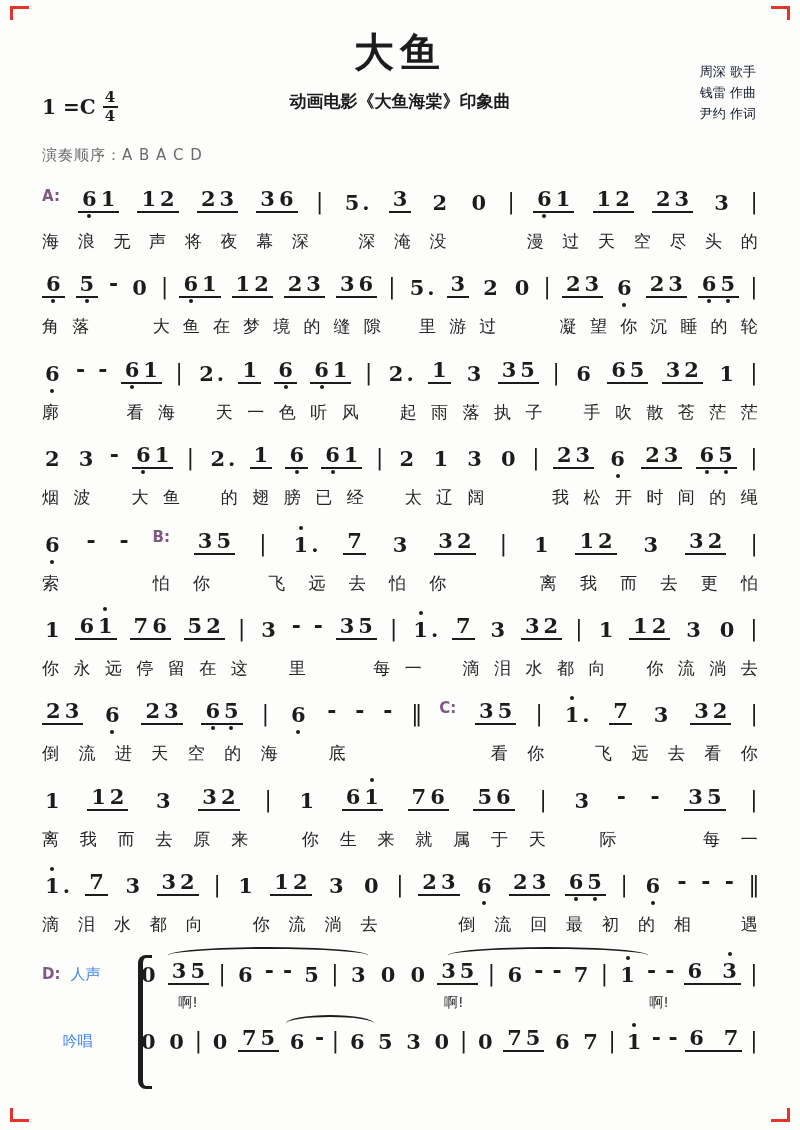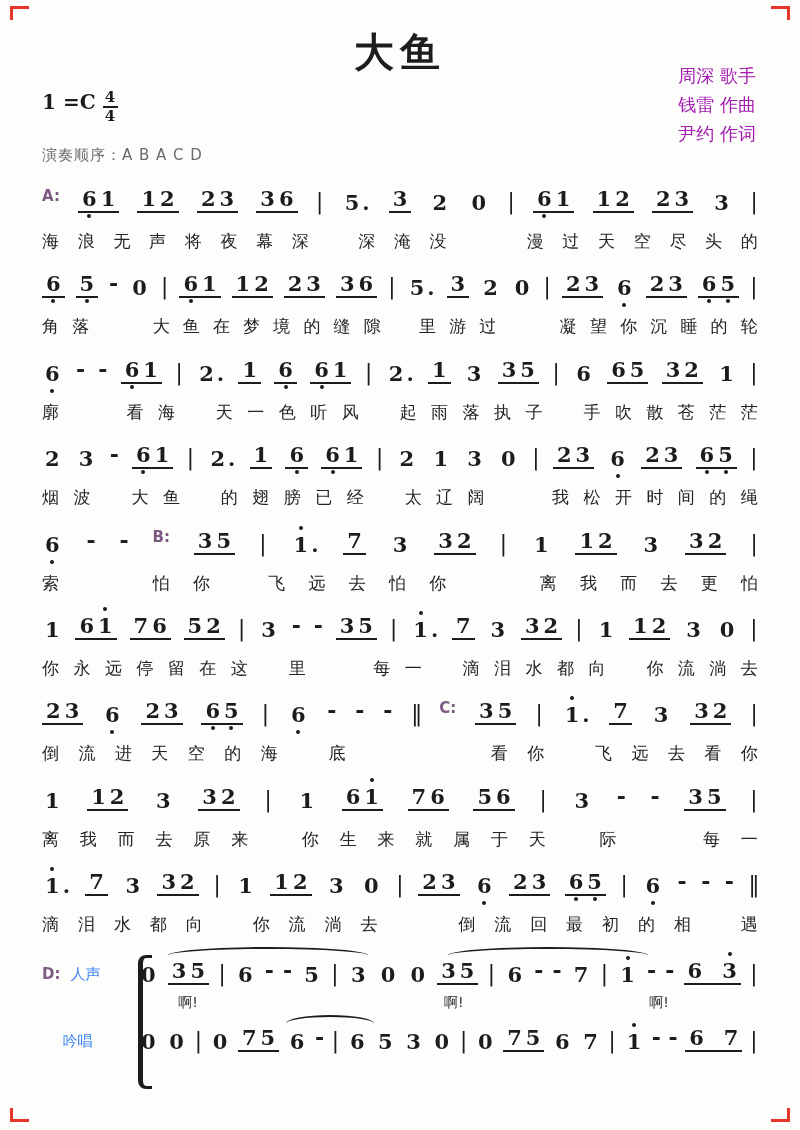--- a/index.html
+++ b/index.html
@@ -12,25 +12,25 @@
   
   .corner{position:absolute;width:16px;height:11px;}
   .corner.tl{left:10px;top:6px;border-left:3px solid #e5352b;border-top:3px solid #e5352b;}
   .corner.tr{right:10px;top:6px;border-right:3px solid #e5352b;border-top:3px solid #e5352b;}
   .corner.bl{left:10px;bottom:8px;border-left:3px solid #e5352b;border-bottom:3px solid #e5352b;}
   .corner.br{right:10px;bottom:8px;border-right:3px solid #e5352b;border-bottom:3px solid #e5352b;}
 
   .title{ text-align:center; font-size:40px; font-weight:bold; letter-spacing:6px; padding-top:30px; line-height:1.1;}
   .meta{ position:relative; height:66px; }
   .keysig{ position:absolute; left:42px; top:16px; font-size:20px; font-weight:600;
-    font-family:"DejaVu Serif","Liberation Serif",serif; display:flex; align-items:flex-start; gap:7px;}
+    font-family:"DejaVu Serif","Liberation Serif",serif; display:flex; align-items:center; gap:7px;}
   .frac{ display:inline-flex; flex-direction:column; align-items:center; line-height:1; font-size:15px; font-weight:bold;}
   .frac-line{ width:15px; height:2px; background:var(--ink); margin:1px 0;}
   .subtitle{ text-align:center; font-size:17px; font-weight:bold; padding-top:16px;}
-  .credits{ position:absolute; right:44px; top:-12px; font-size:18px; color:#a21caf; line-height:1.6; text-align:left;}
+  .credits{ position:absolute; right:44px; top:-12px; font-size:13px; color:#0f172a; line-height:1.6; text-align:left;}
   .order{ margin:6px 14px 0 42px; font-size:15px; color:#6b6b6b; letter-spacing:1px;}
 
   .score{ padding:14px 42px 0 42px;}
   .score-line{ margin-bottom:13px;}
   .notes-row{
     display:flex; justify-content:space-between; align-items:flex-end;
     font-family:"DejaVu Serif","Liberation Serif",serif; font-weight:600; font-size:21px;
     height:34px; padding-bottom:9px; line-height:1;
   }
   .grp{ display:inline-flex; align-items:flex-end; padding:0 1px;}
@@ -78,20 +78,21 @@
 
   <div class="meta">
     <div class="keysig">
       <span>1 =C</span>
       <span class="frac">
         <span>4</span>
         <span class="frac-line"></span>
         <span>4</span>
       </span>
     </div>
+    <div class="subtitle">动画电影《大鱼海棠》印象曲</div>
     <div class="credits">
       <div>周深 歌手</div>
       <div>钱雷 作曲</div>
       <div>尹约 作词</div>
     </div>
   </div>
 
   <div class="order">演奏顺序：A B A C D</div>
 
   <div class="score" id="score">

